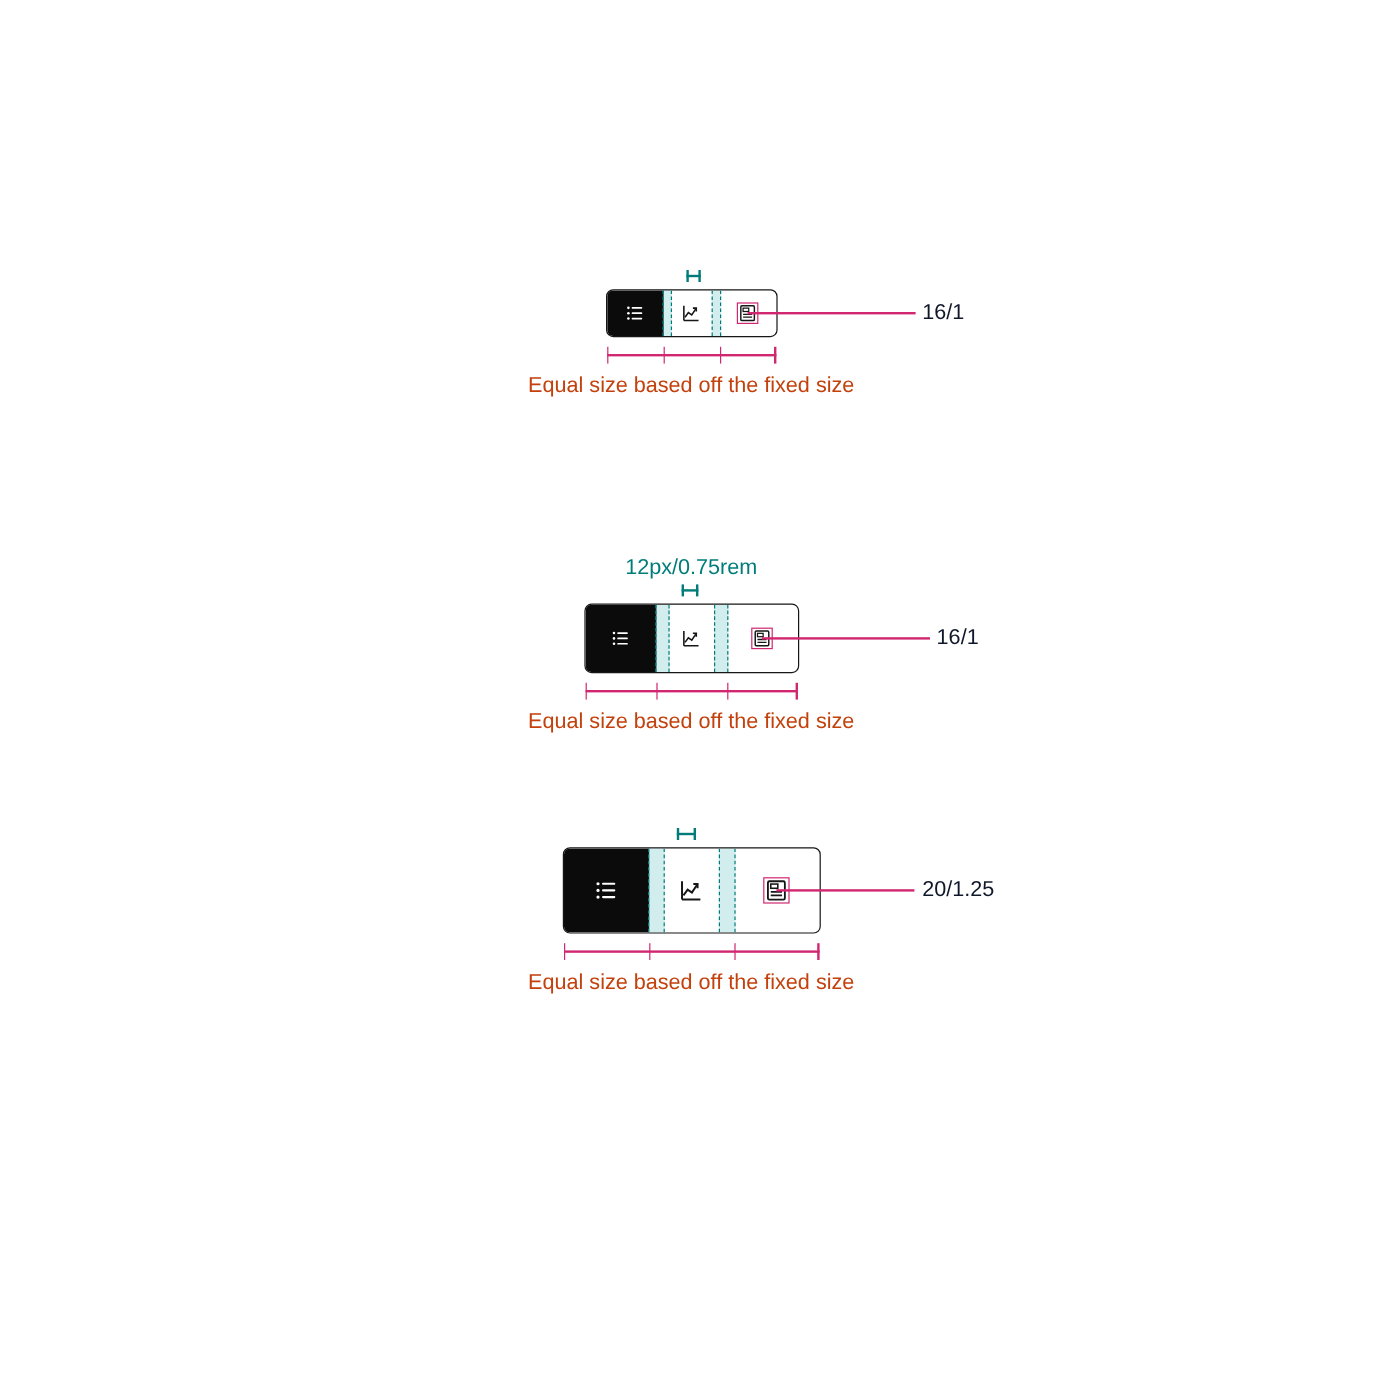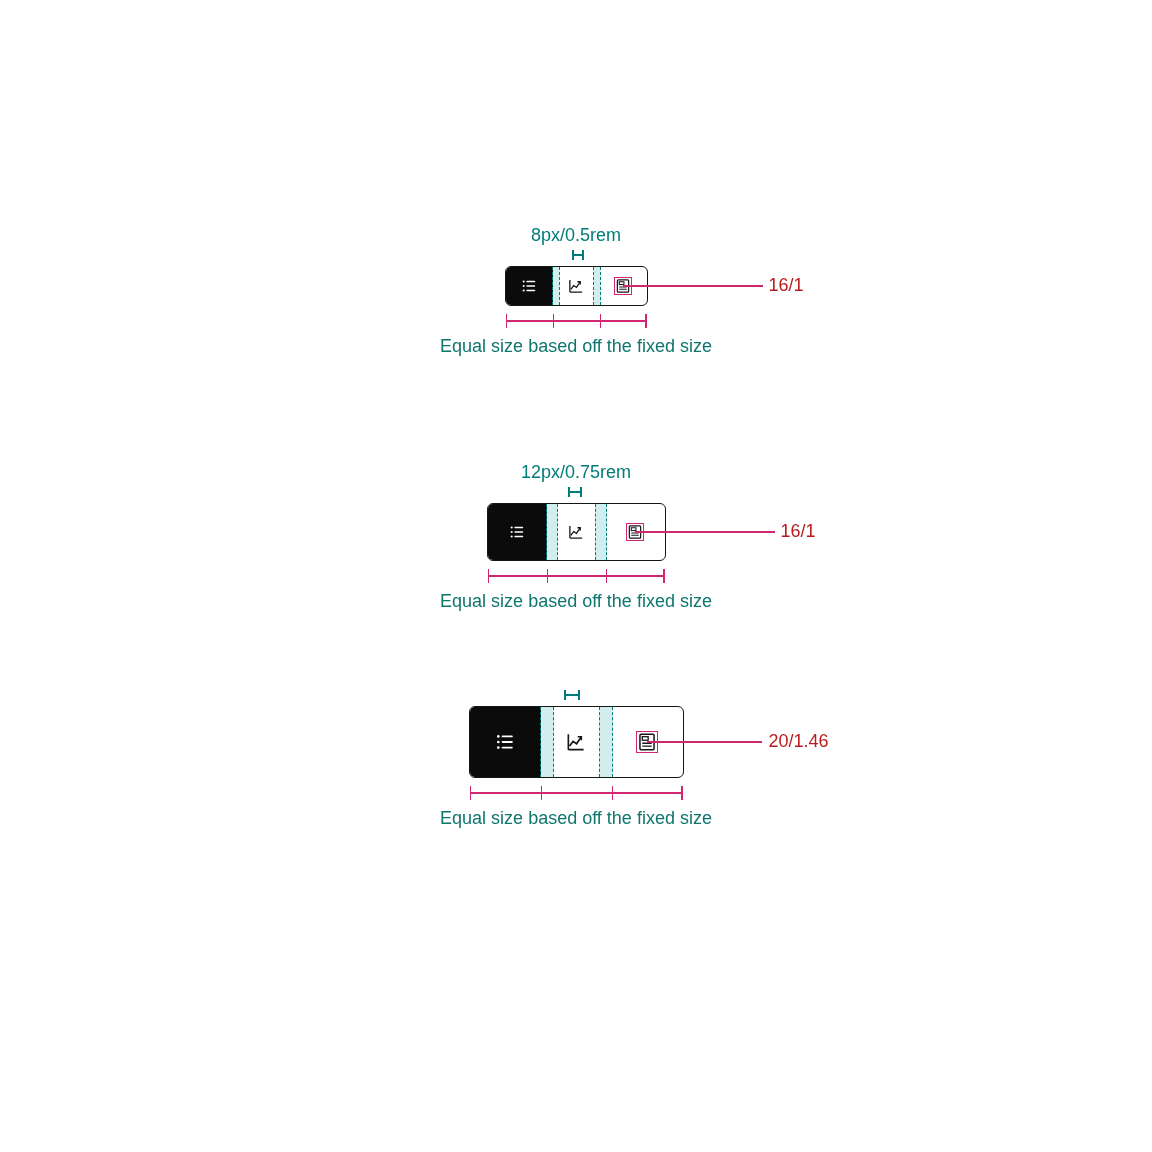--- a/index.html
+++ b/index.html
@@ -24,27 +24,27 @@
     .figure-3 { top: 690px; }
 
     .spacing-label {
       font-size: 18px;
       color: #007d79;
       text-align: center;
       margin-bottom: 4px;
     }
     .caption {
       font-size: 18px;
-      color: #0f766e;
+      color: #c2410c;
       text-align: center;
       margin-top: 8px;
     }
     .icon-label {
       font-size: 18px;
-      color: #b91c1c;
+      color: #0f172a;
       position: absolute;
       white-space: nowrap;
     }
 
     .switcher {
       display: flex;
       border: 1px solid #161616;
       border-radius: 6px;
       overflow: hidden;
       background: #fff;
@@ -168,21 +168,20 @@
     <g id="ic-doc">
       <rect x="2.5" y="2" width="12" height="13" rx="1" stroke-width="1.3" fill="none"></rect>
       <rect x="4.5" y="4" width="5" height="3" stroke-width="1.1" fill="none"></rect>
       <line x1="4.5" y1="9.5" x2="12.5" y2="9.5" stroke-width="1.2"></line>
       <line x1="4.5" y1="12" x2="12.5" y2="12" stroke-width="1.2"></line>
     </g>
   </defs>
 </svg>
 
 <div class="figure figure-1 sz-sm" style="width:320px;">
-  <div class="spacing-label">8px/0.5rem</div>
   <div class="top-bracket" style="width:12px; margin-left:156px;">
     <div class="end end-l"></div>
       <div class="bar"></div>
       <div class="end end-r"></div>
   </div>
   <div style="position:relative; width:fit-content; margin:0 auto;">
 
     <div class="switcher">
       <div class="seg seg-active">
         <svg width="16" height="16" viewBox="0 0 18 18">
@@ -279,21 +278,21 @@
         <div class="pad pad-r"></div>
       </div>
       <div class="seg" style="position:relative;">
         <svg width="20" height="20" viewBox="0 0 17 17">
             <use href="#ic-doc" stroke="#161616"></use>
           </svg>
         <div class="icon-hl"></div>
       </div>
     </div>
     <div class="leader" style="top:35px; left:178px; width:115px;"></div>
-    <div class="icon-label" style="top:25px; left:300px;">20/1.46</div>
+    <div class="icon-label" style="top:25px; left:300px;">20/1.25</div>
   </div>
   <div class="bottom-bracket" style="width:213px;">
     <div class="bar"></div>
     <div class="tick" style="left:0;"></div>
     <div class="tick" style="left:71px;"></div>
     <div class="tick" style="left:142px;"></div>
     <div class="tick" style="right:0;"></div>
   </div>
   <div class="caption">Equal size based off the fixed size</div>
 </div>

